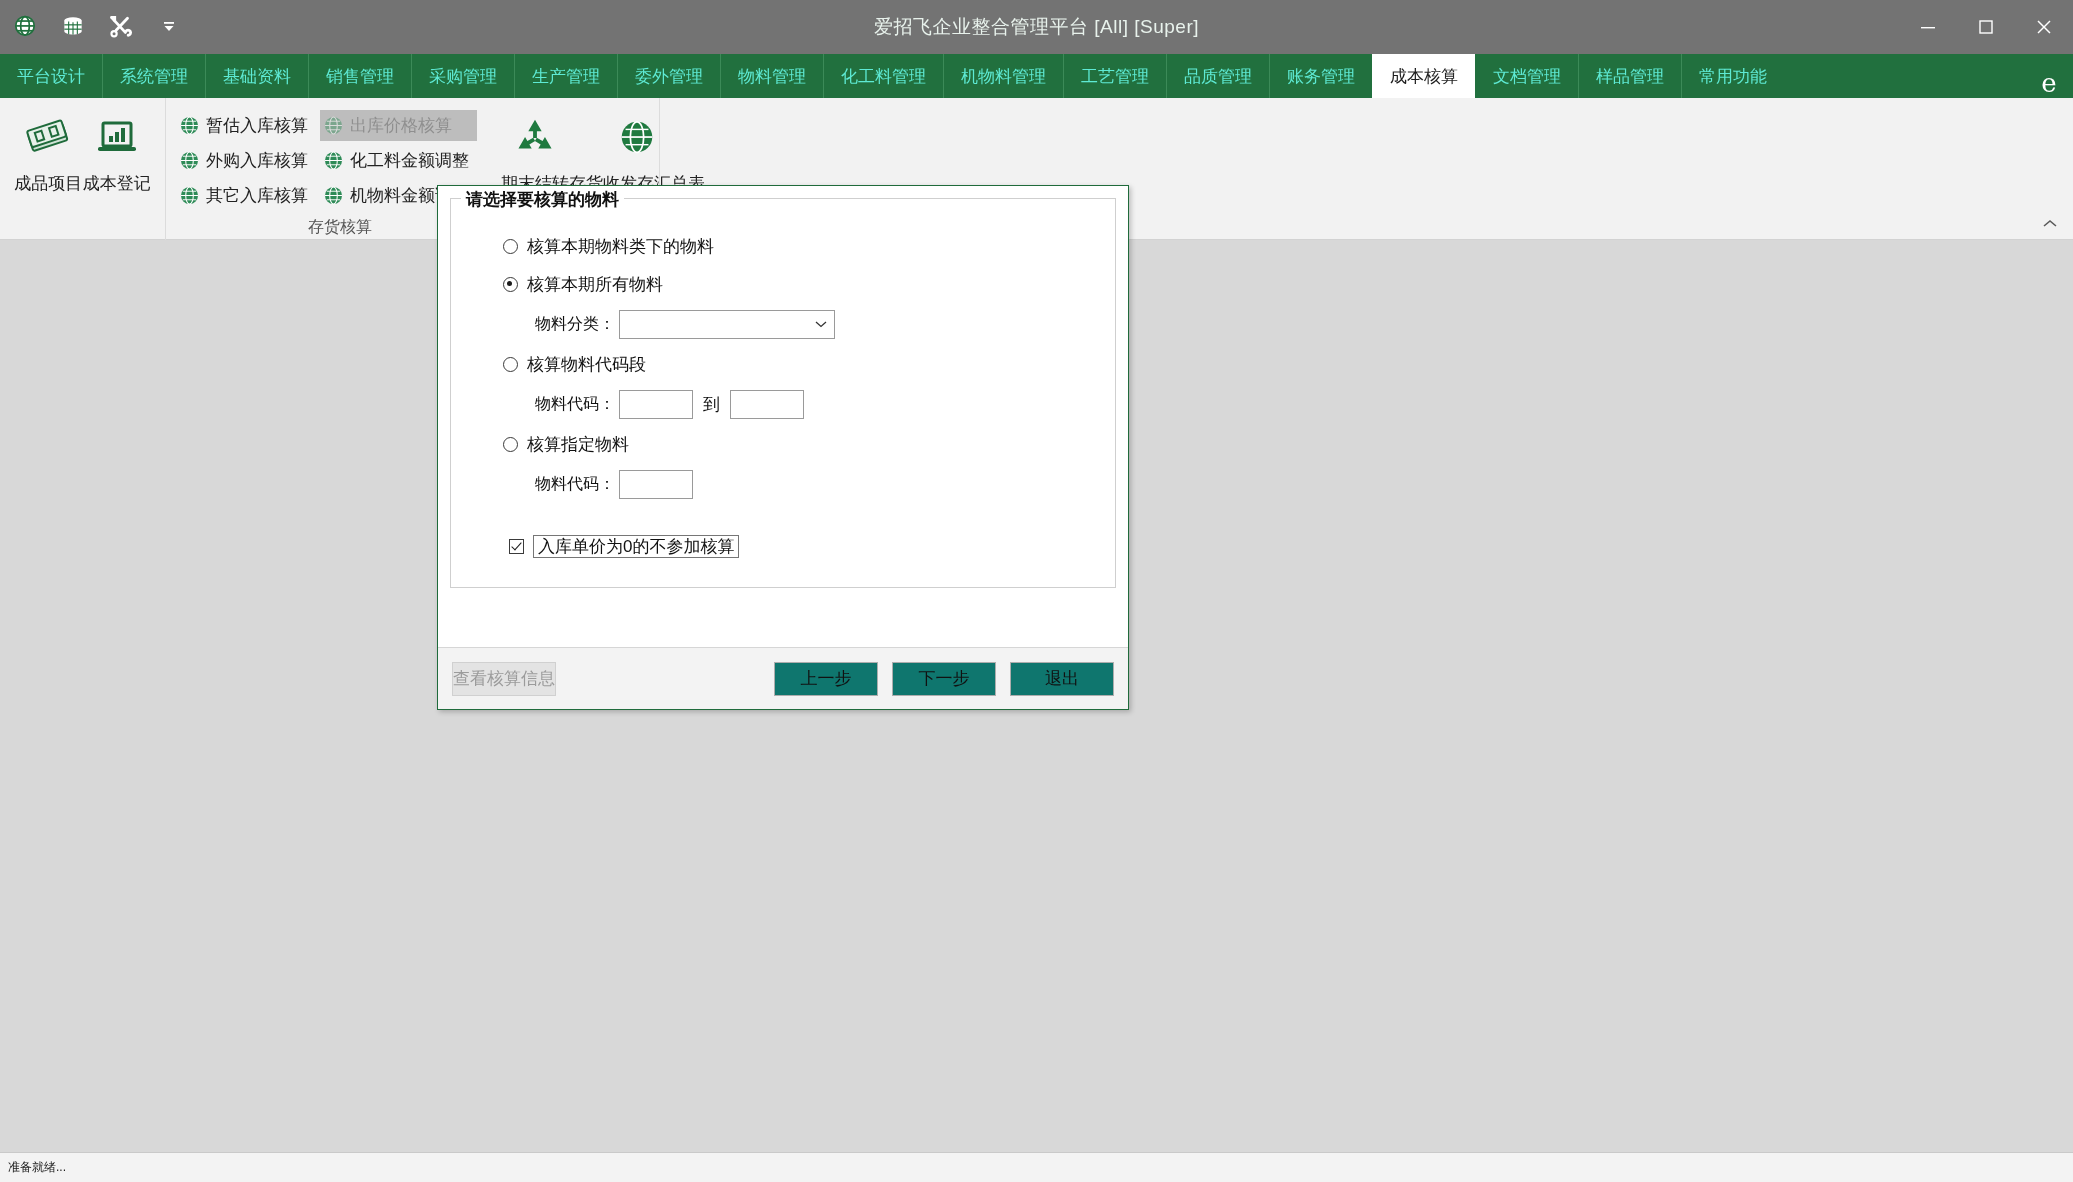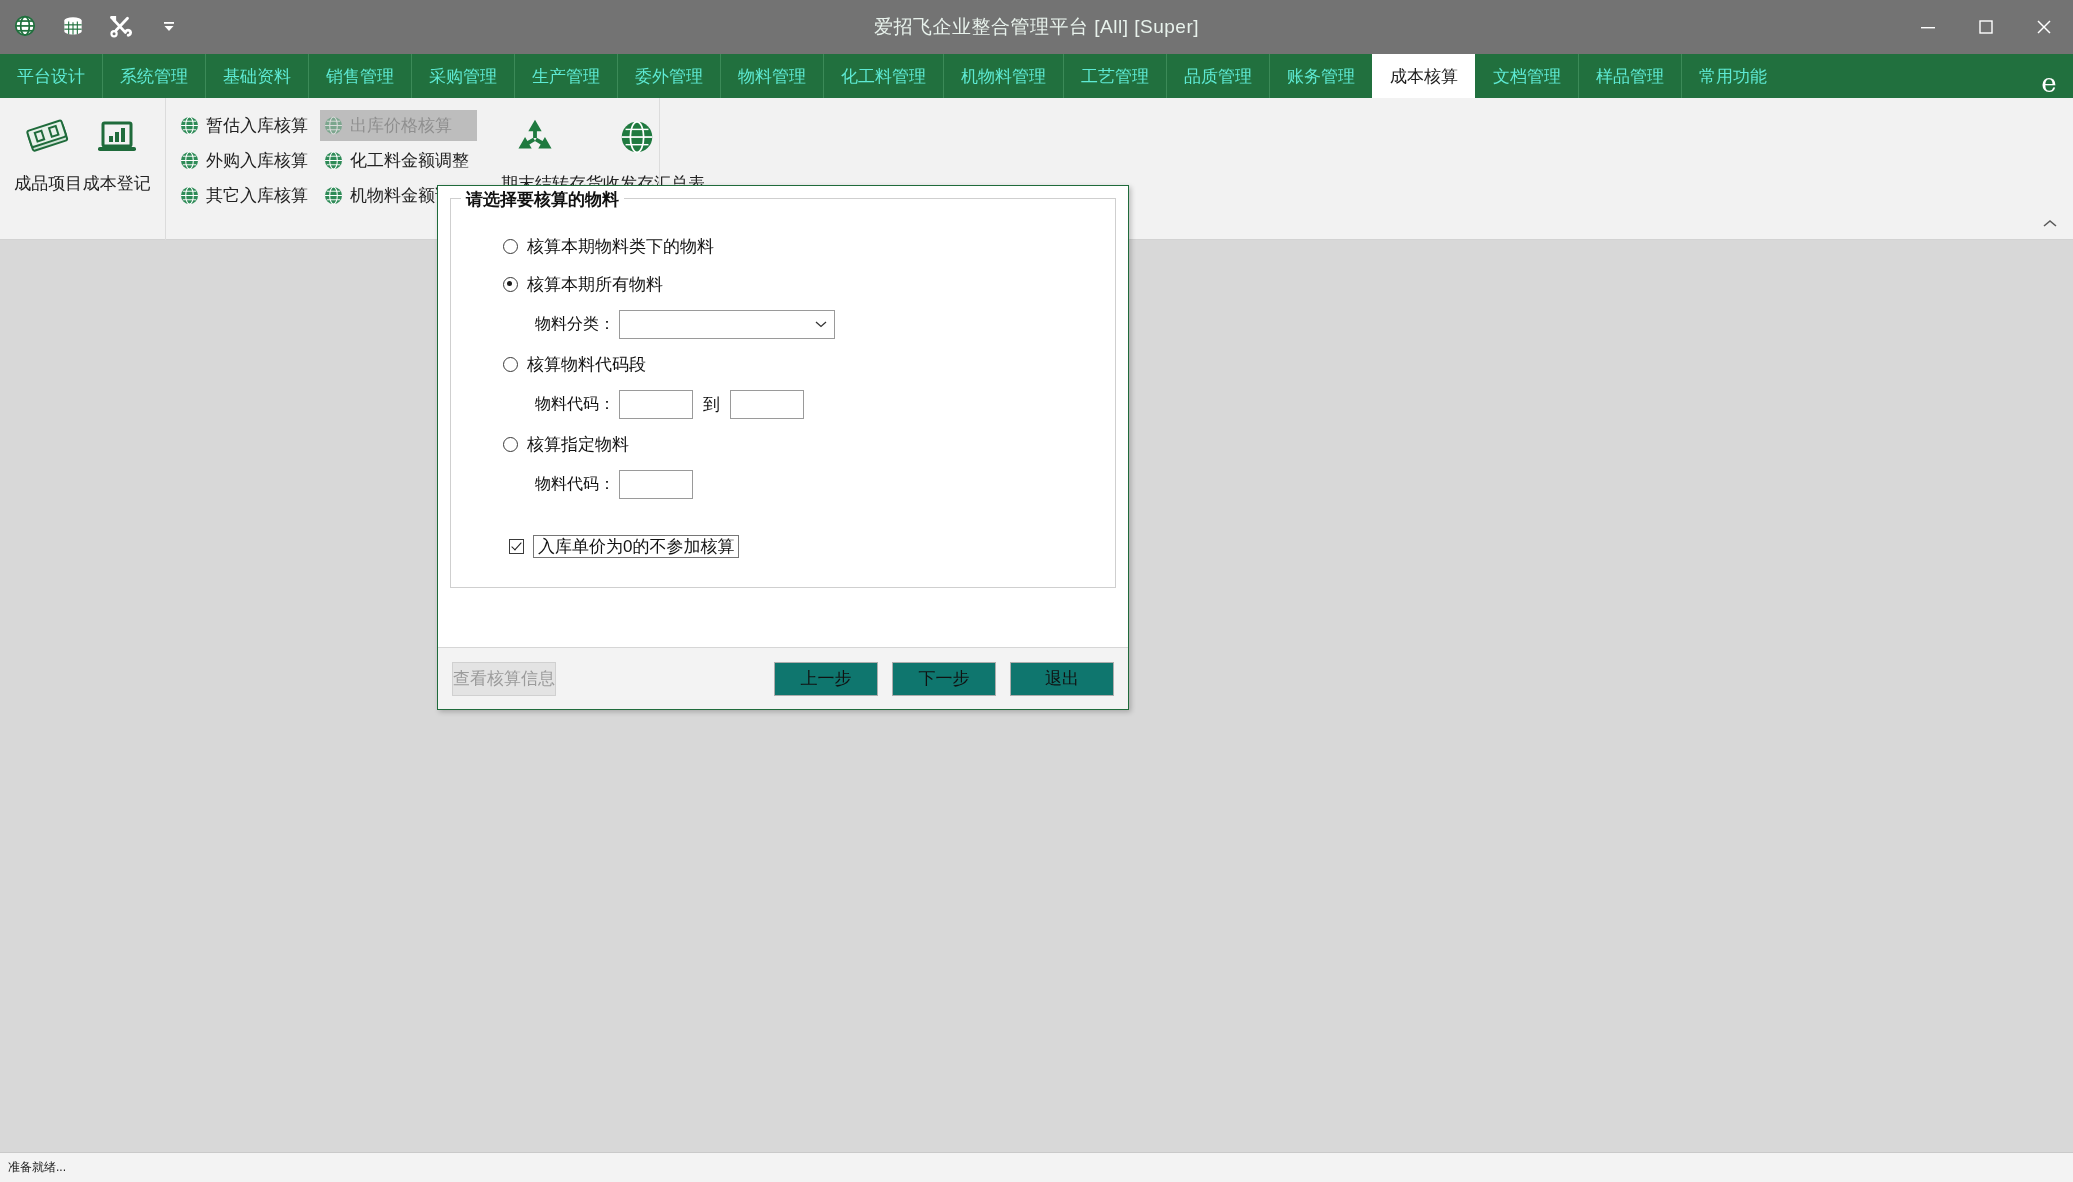--- a/index.html
+++ b/index.html
@@ -605,20 +605,21 @@
               <circle cx="22" cy="21" r="16" fill="#1f7a3f"></circle>
               <ellipse cx="22" cy="21" rx="7" ry="16" fill="none" stroke="#fff" stroke-width="1.8"></ellipse>
               <line x1="6" y1="21" x2="38" y2="21" stroke="#fff" stroke-width="1.8"></line>
               <line x1="10" y1="13" x2="34" y2="13" stroke="#fff" stroke-width="1.5"></line>
               <line x1="10" y1="29" x2="34" y2="29" stroke="#fff" stroke-width="1.5"></line>
             </svg>
           </div>
           <div class="bl">存货收发存汇总表</div>
         </div>
       </div>
+      <div class="rgroup-title" style="justify-content:flex-start;padding-left:142px;">存货核算</div>
     </div>
 
     <div class="ribbon-collapse">
       <svg width="18" height="12" viewBox="0 0 18 12" stroke="#5a5a5a" stroke-width="1.6" fill="none">
           <polyline points="3,8 9,3 15,8"></polyline>
         </svg>
     </div>
   </div>
 
   <div class="workspace"></div>

